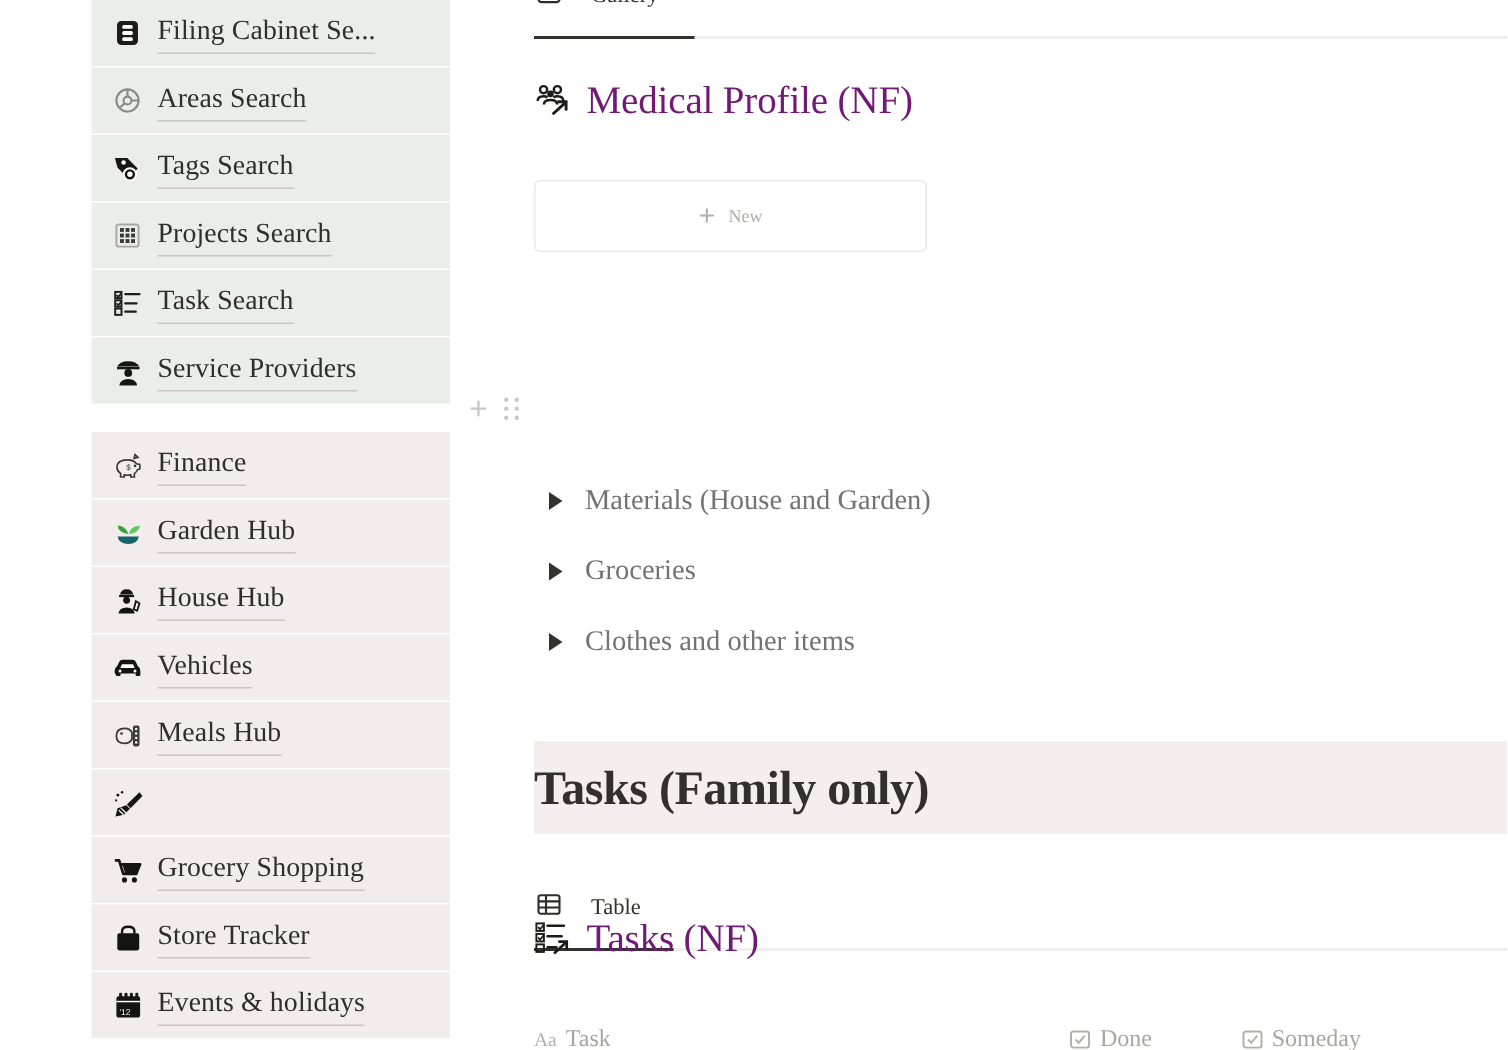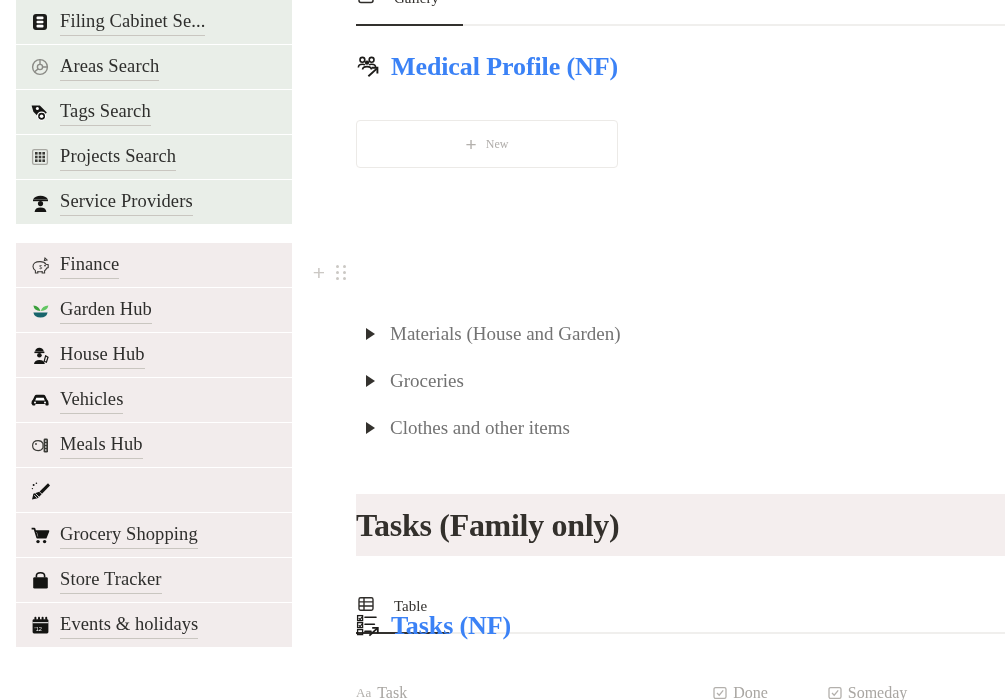--- a/index.html
+++ b/index.html
@@ -13,21 +13,21 @@
 
   
   .sidebar {
     width: 300px; height: 700px;
     background: #ffffff;
     padding-left: 16px;
     padding-top: 0;
     flex: 0 0 300px;
     position: relative;
   }
-  .nav-group { display: flex; flex-direction: column; }
+  .nav-group { display: flex; flex-direction: column; margin-left: 45px; }
   .nav-group.green { gap: 1px; }
   .nav-group.pink  { gap: 1px; }
   .group-gap { height: 19px; }
 
   .nav-item {
     width: 276px;
     height: 44px;
     display: flex;
     align-items: center;
     padding-left: 13px;
@@ -79,21 +79,21 @@
   .tabrule .active {
     position: absolute; left: 0; top: 0; height: 2px; background: #33312e;
   }
 
   
   .db-title {
     display: flex; align-items: center; gap: 9px;
     margin-left: 56px;
   }
   .db-title-text {
-    font-size: 26px; font-weight: bold; color: #3b82f6;
+    font-size: 26px; font-weight: normal; color: #701a75;
     letter-spacing: -0.1px;
   }
   .db-icon { width: 26px; height: 26px; display:flex; align-items:center; justify-content:center; }
 
   
   .gallery-row { margin-left: 56px; }
   .new-card {
     width: 262px; height: 48px;
     border: 1px solid #eceae7;
     border-radius: 4px;
@@ -232,20 +232,39 @@
                 <rect x="12.4" y="8.7" width="2.6" height="2.6"></rect>
                 <rect x="5" y="12.4" width="2.6" height="2.6"></rect>
                 <rect x="8.7" y="12.4" width="2.6" height="2.6"></rect>
                 <rect x="12.4" y="12.4" width="2.6" height="2.6"></rect>
               </g>
             </svg>
         </span>
         <span class="nav-label">Projects Search</span>
       </div>
 
+      <div class="nav-item">
+        <span class="nav-icon">
+          <svg width="20" height="20" viewBox="0 0 20 20">
+              <g stroke="#1d1d1b" stroke-width="1.3" fill="none">
+                <rect x="1.8" y="2.6" width="4.2" height="4.2"></rect>
+                <rect x="1.8" y="8.2" width="4.2" height="4.2"></rect>
+                <rect x="1.8" y="13.7" width="4.2" height="4.2"></rect>
+              </g>
+              <path d="M2.7 4.7 l1.2 1.2 2-2.4" stroke="#1d1d1b" stroke-width="1.2" fill="none"></path>
+              <path d="M2.7 10.3 l1.2 1.2 2-2.4" stroke="#1d1d1b" stroke-width="1.2" fill="none"></path>
+              <g stroke="#1d1d1b" stroke-width="1.5" stroke-linecap="round">
+                <path d="M8.5 4 H18"></path>
+                <path d="M8.5 10.3 H16"></path>
+                <path d="M8.5 15.8 H15.5"></path>
+              </g>
+            </svg>
+        </span>
+        <span class="nav-label">Task Search</span>
+      </div>
 
       <div class="nav-item">
         <span class="nav-icon">
           <svg width="21" height="21" viewBox="0 0 21 21">
               <path d="M3 7.4 q2.2-3.6 7.5-3.6 t7.5 3.6 z" fill="#151513"></path>
               <rect x="3" y="7.6" width="15" height="1.6" fill="#151513"></rect>
               <circle cx="10.5" cy="11.6" r="2.6" fill="#151513"></circle>
               <path d="M4.6 20 q0.5-4.4 5.9-4.4 t5.9 4.4 z" fill="#151513"></path>
             </svg>
         </span>

